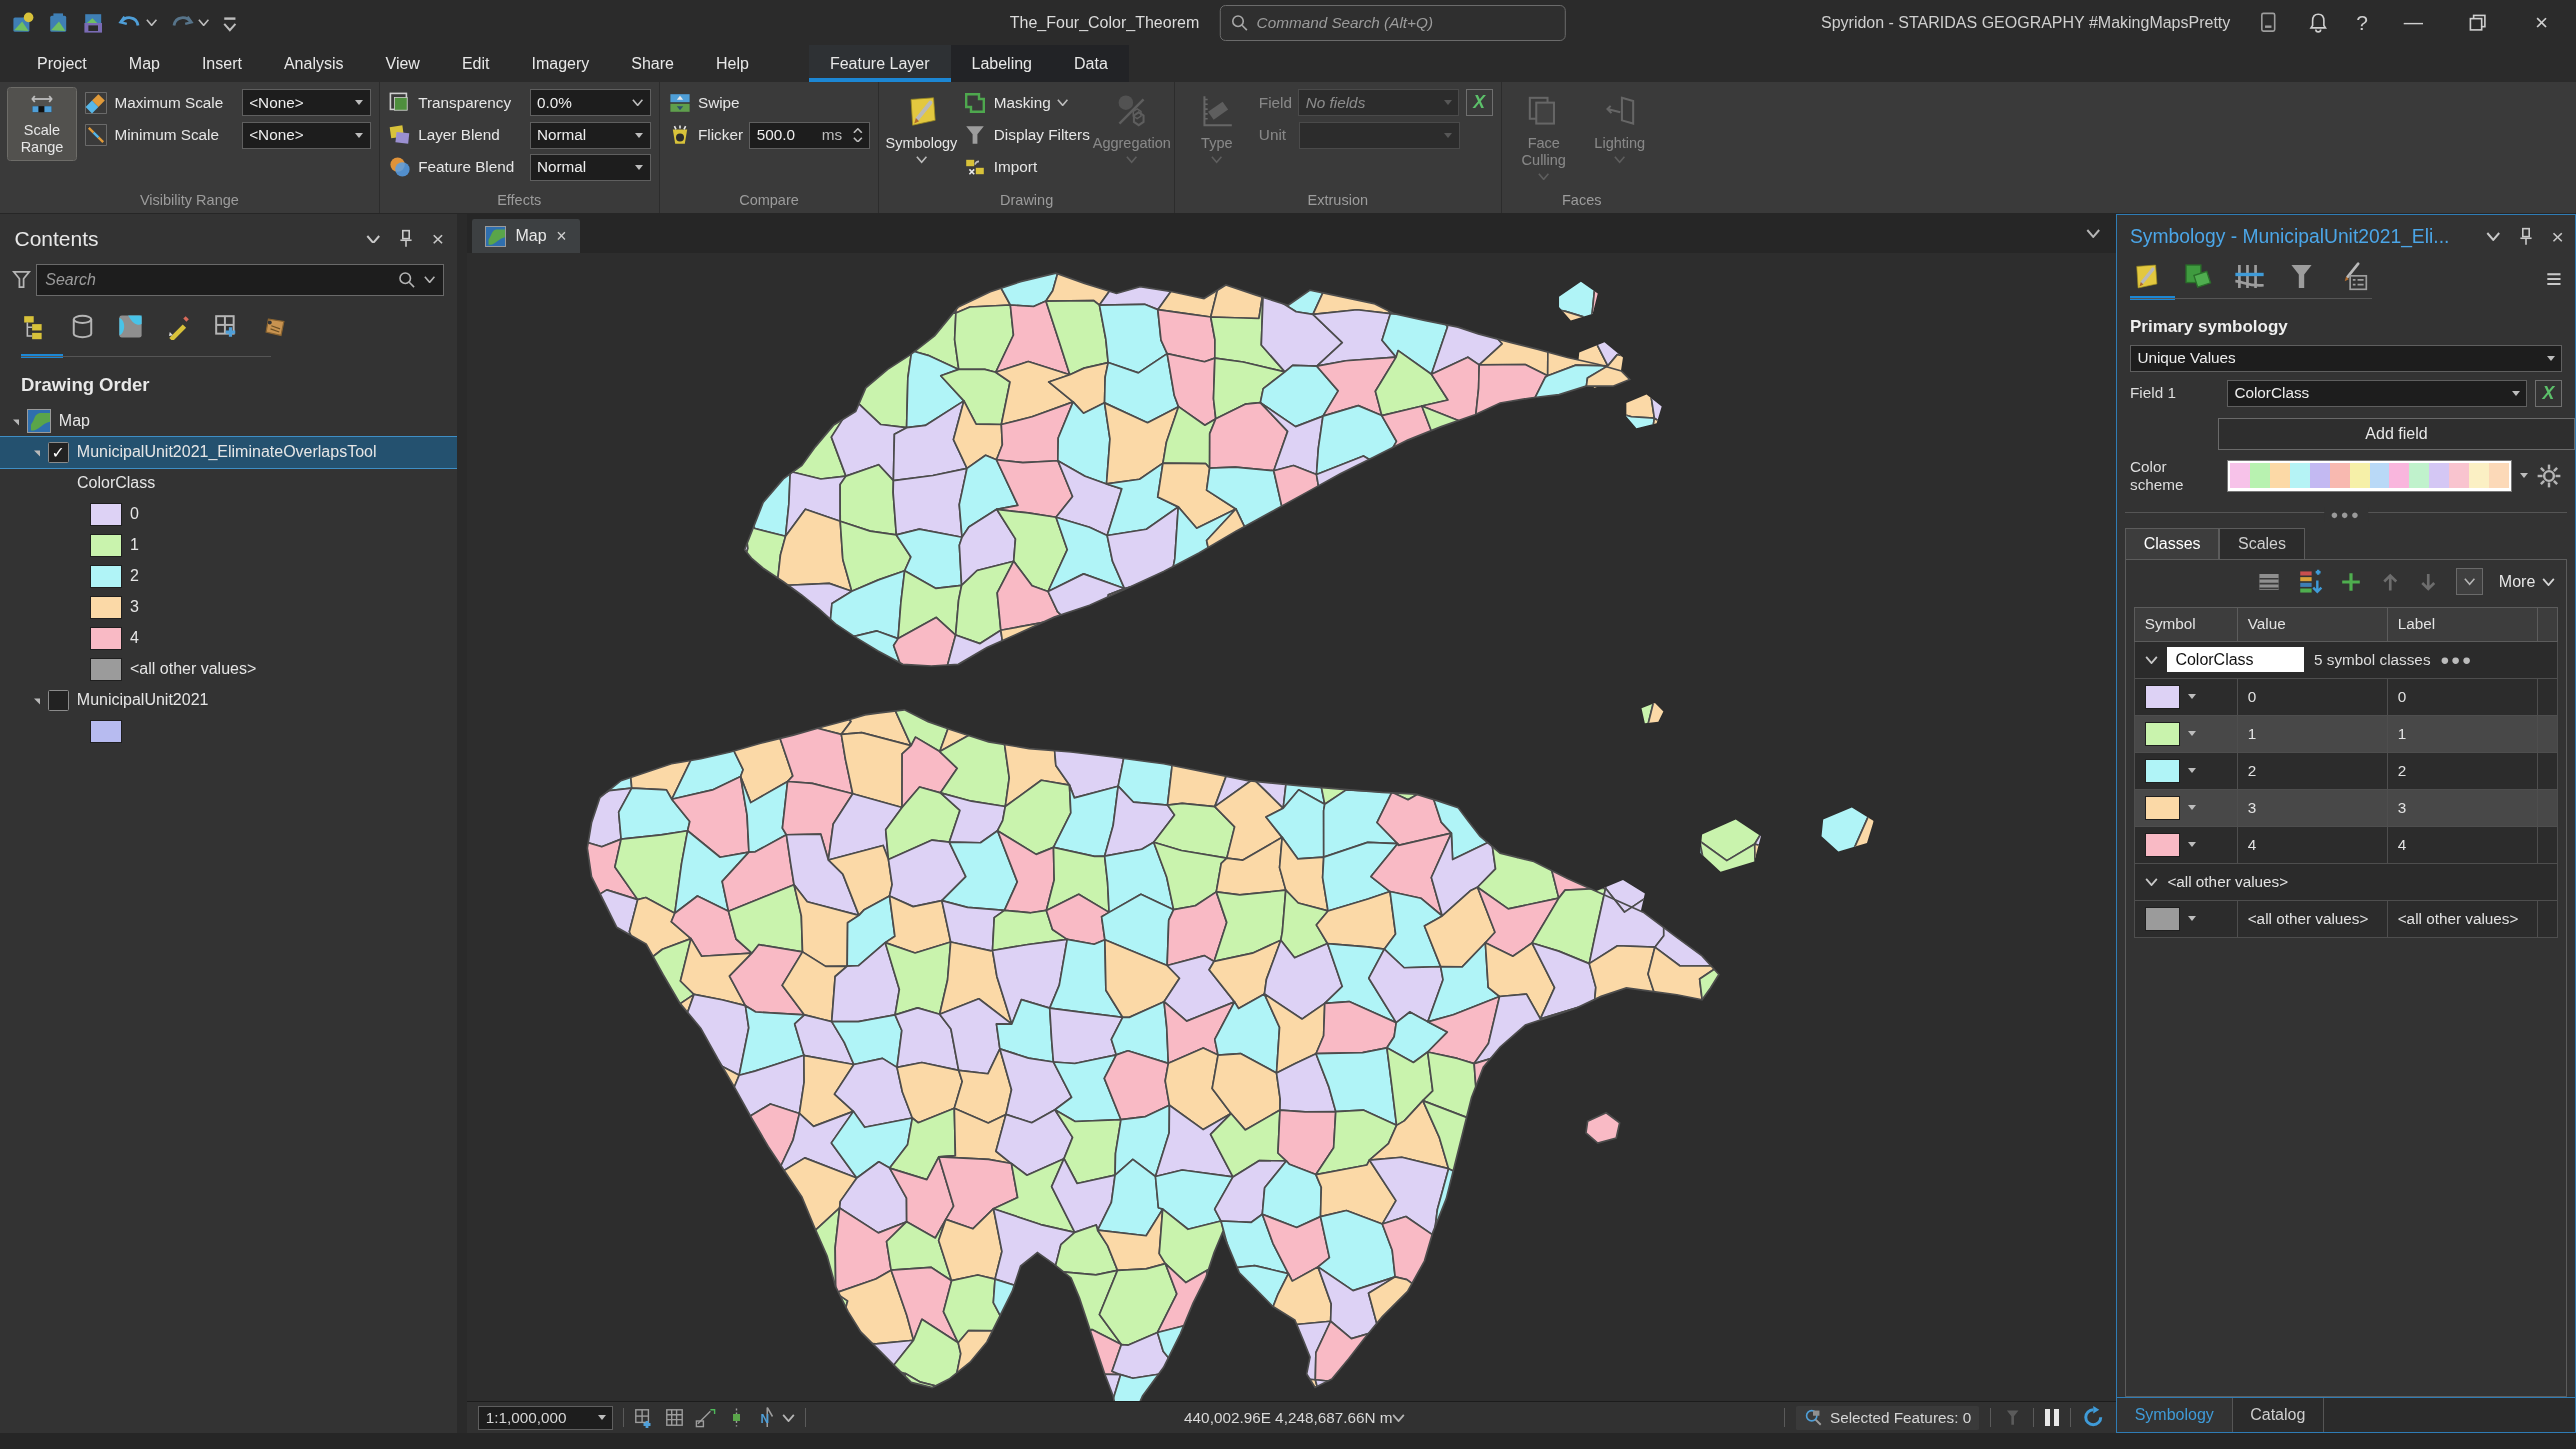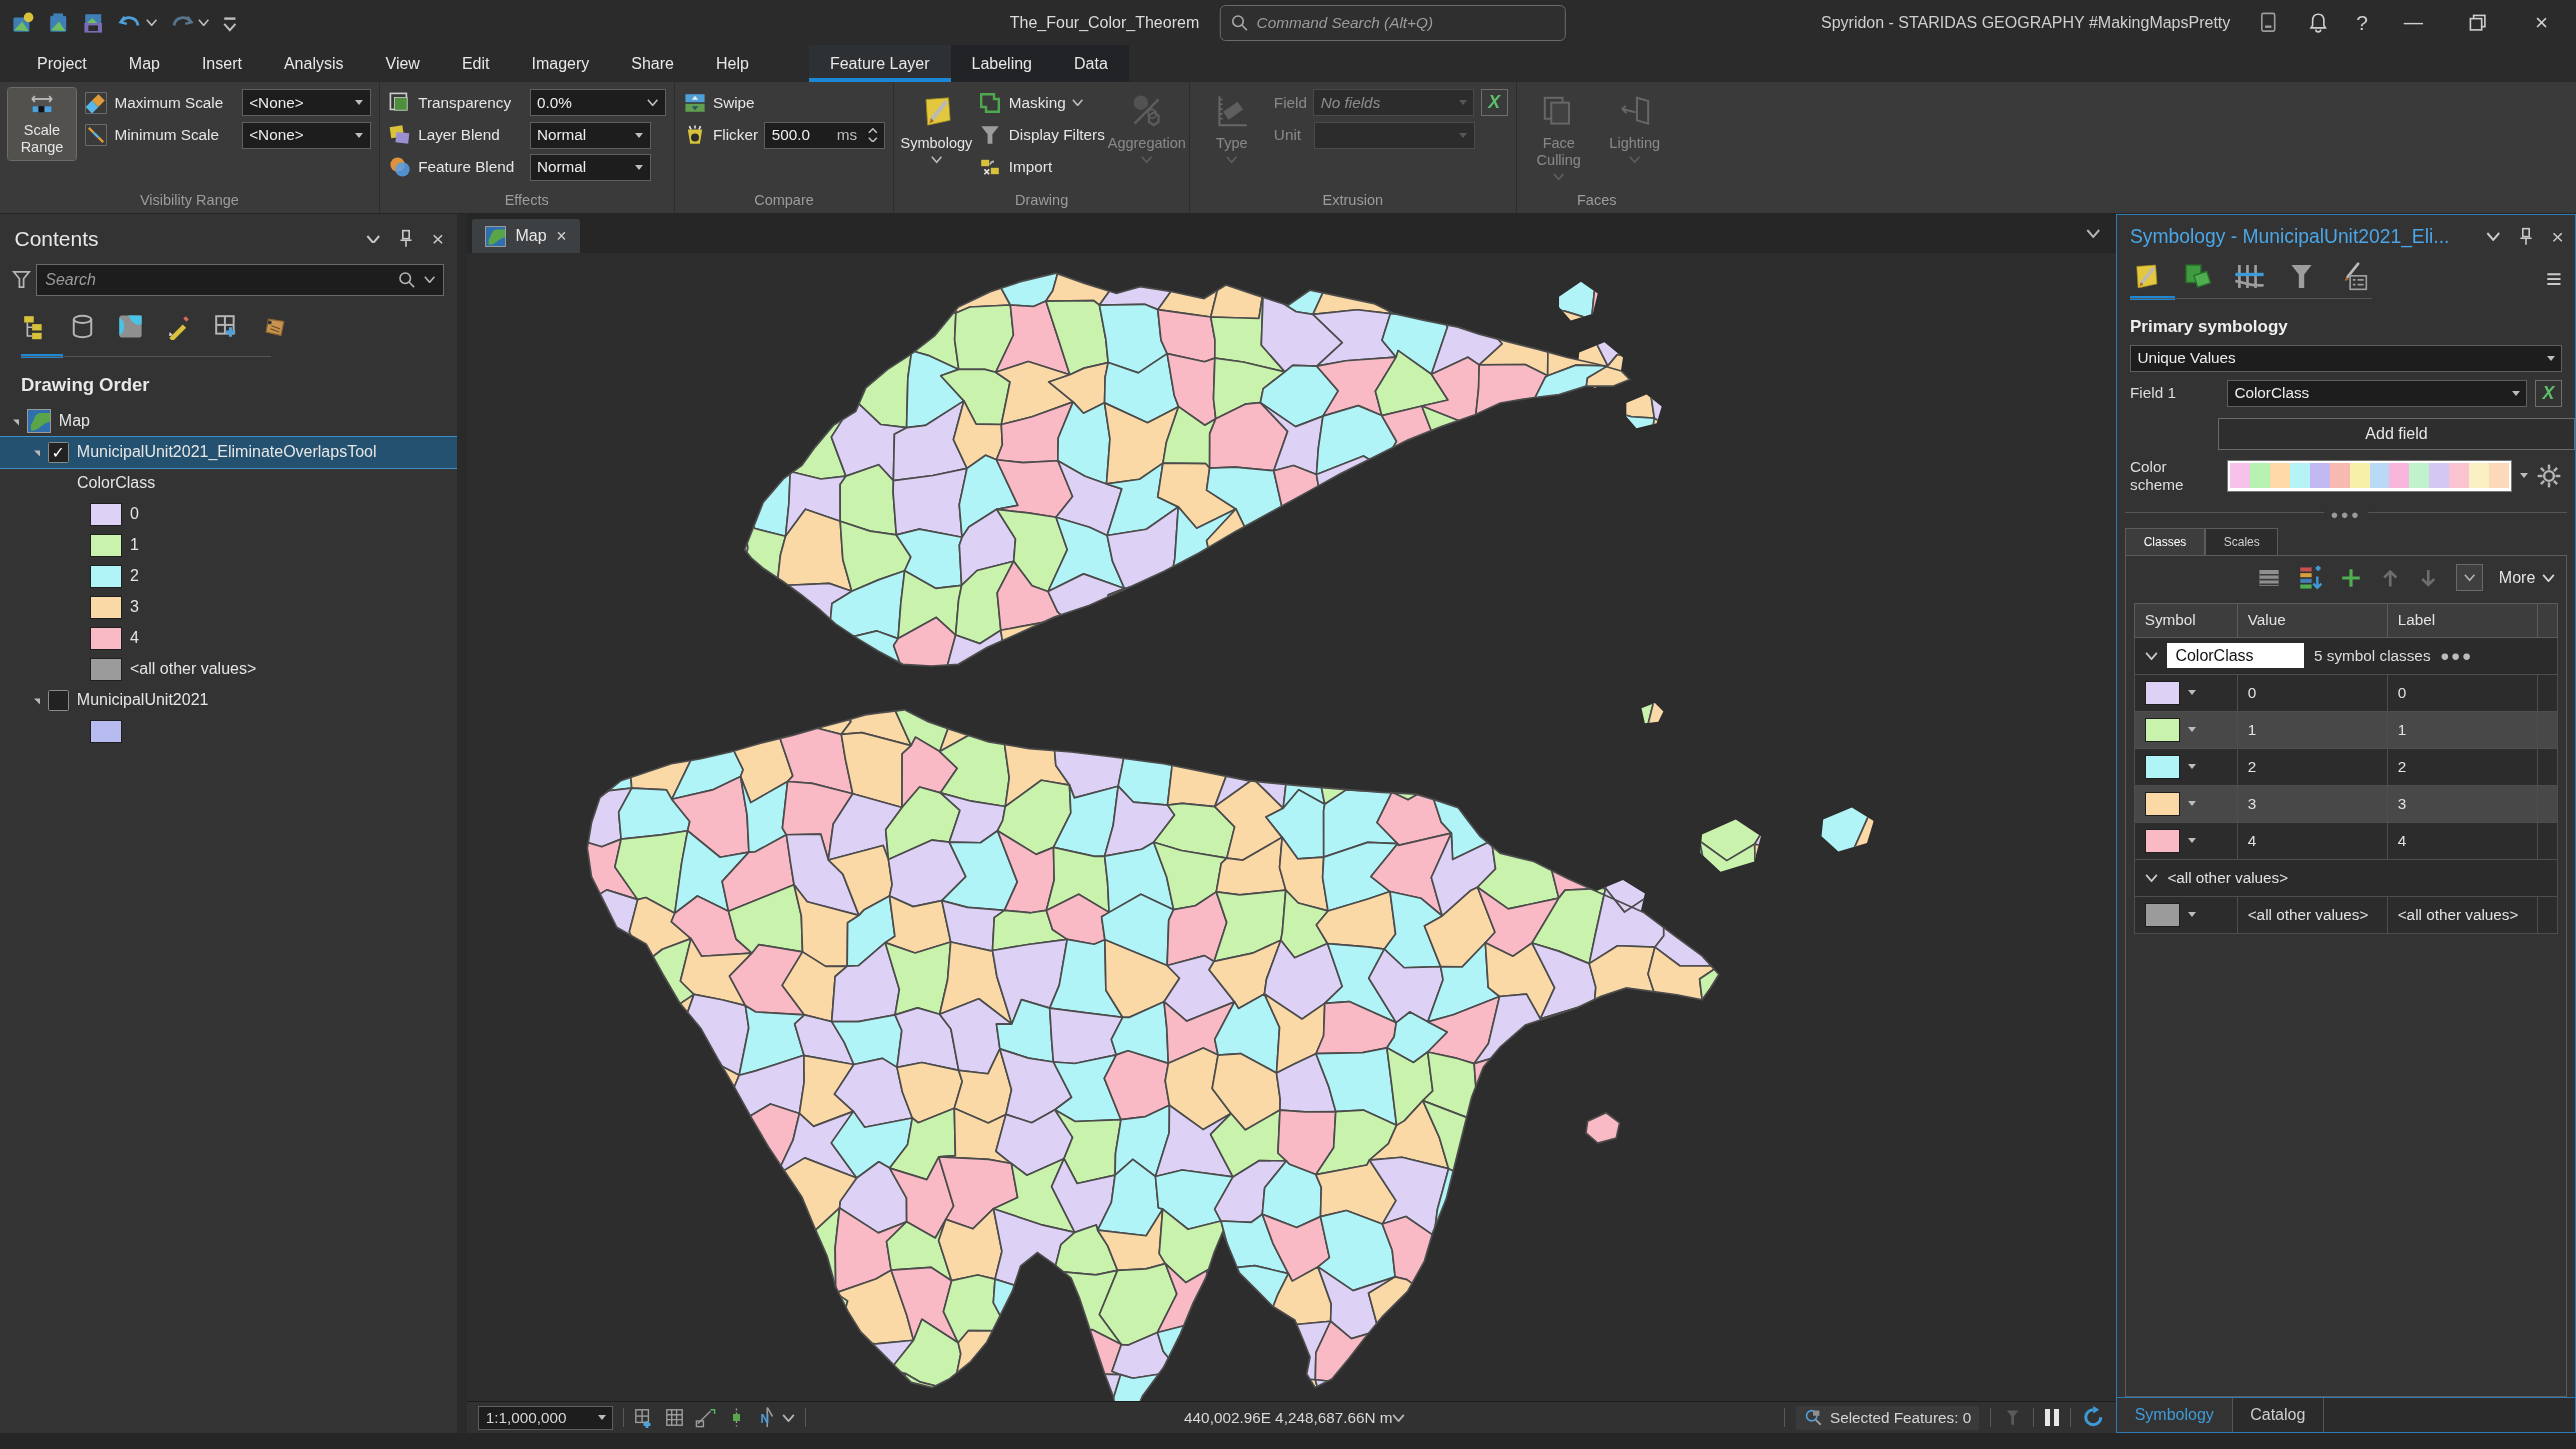--- a/index.html
+++ b/index.html
@@ -100,21 +100,21 @@
   .sec-label { font-weight:bold; font-size:17px; padding:17.7px 13px 8px 13px; color:#efefef; }
   .fullrow { padding:0 13px; }
   .formrow { display:flex; align-items:center; gap:8px; padding:8px 13px 0 13px; }
   .formrow .flabel { width:89px; color:#dedede; flex:0 0 auto; }
   .addfield { margin:11.3px 0 0 101px; height:32px; padding:0 21px; background:#2e2e2e; border:0.8px solid #6a6a6a; color:#e8e8e8; font-size:16px; cursor:pointer; }
   .ramp { flex:1; height:32px; border:0.8px solid #777; background:#fff; display:flex; padding:2.4px; }
   .ramp i { flex:1; display:block; }
   .splitter { margin:17.7px 8px 0 8px; border-top:0.8px solid #555; position:relative; height:11.3px; }
   .splitter .dots { position:absolute; top:-5.6px; left:50%; transform:translateX(-50%); background:#333; padding:0 6.4px; color:#9a9a9a; letter-spacing:2.4px; font-size:13px; }
   .subtabs { display:flex; padding:4.8px 0 0 8px; }
-  .subtab { padding:6.4px 17.7px; border:0.8px solid #5c5c5c; border-bottom:none; background:#2c2c2c; color:#cfcfcf; cursor:pointer; font-size:12px; }
+  .subtab { padding:6.4px 17.7px; border:0.8px solid #5c5c5c; border-bottom:none; background:#2c2c2c; color:#cfcfcf; cursor:pointer; font-size:16px; }
   .subtab.active { background:#3d3d3d; color:#fff; }
   .cls-wrap { margin:0 8px; border:0.8px solid #5c5c5c; flex:1; display:flex; flex-direction:column; min-height:0; }
   .cls-toolbar { display:flex; align-items:center; gap:16px; justify-content:flex-end; padding:8px 11.3px; }
   .more { display:flex; align-items:center; gap:6.4px; color:#e6e6e6; font-size:16px; cursor:pointer; }
   table.cls { border-collapse:collapse; width:calc(100% - 16px); margin:3.2px 8px 0 8px; table-layout:fixed; }
   table.cls th { background:#3d3d3d; border:0.8px solid #5c5c5c; text-align:left; font-weight:normal; color:#e3e3e3; height:34px; padding:0 9.7px; font-size:15.3px; }
   table.cls td { border:0.8px solid #4e4e4e; height:37px; padding:0 9.7px; color:#e3e3e3; background:#2c2c2c; }
   table.cls tr.alt td { background:#484848; }
   .sym-cell { display:flex; align-items:center; gap:8px; }
   .sym-sw { width:35px; height:24px; border:0.8px solid #1f1f1f; }
@@ -284,21 +284,21 @@
 
     <div class="rgroup">
       <div class="rg-body">
         <div>
           <div class="rrow">
             <svg class="smicon" viewBox="0 0 30 30">
                 <rect x="3" y="3" width="20" height="20" fill="none" stroke="#cfcfcf" stroke-width="2"></rect>
                 <rect x="8" y="8" width="16" height="16" fill="#4e8f3d" stroke="#cfcfcf"></rect>
               </svg>
             <span class="rlabel" style="width:105px">Transparency</span>
-            <span class="dd" style="width:136px">
+            <span class="dd" style="width:121px">
                 <span class="val">0.0%</span>
                 <svg class="chev" viewBox="0 0 14 9">
                   <path d="M1 1 L7 8 L13 1" fill="none" stroke="#bdbdbd" stroke-width="2"></path>
                 </svg>
               </span>
           </div>
           <div class="rrow">
             <svg class="smicon" viewBox="0 0 30 30">
                 <rect x="3" y="4" width="16" height="14" fill="#d8c23a" transform="rotate(-8 11 11)"></rect>
                 <rect x="10" y="12" width="16" height="13" fill="#9a8fd0" transform="rotate(6 18 18)"></rect>

